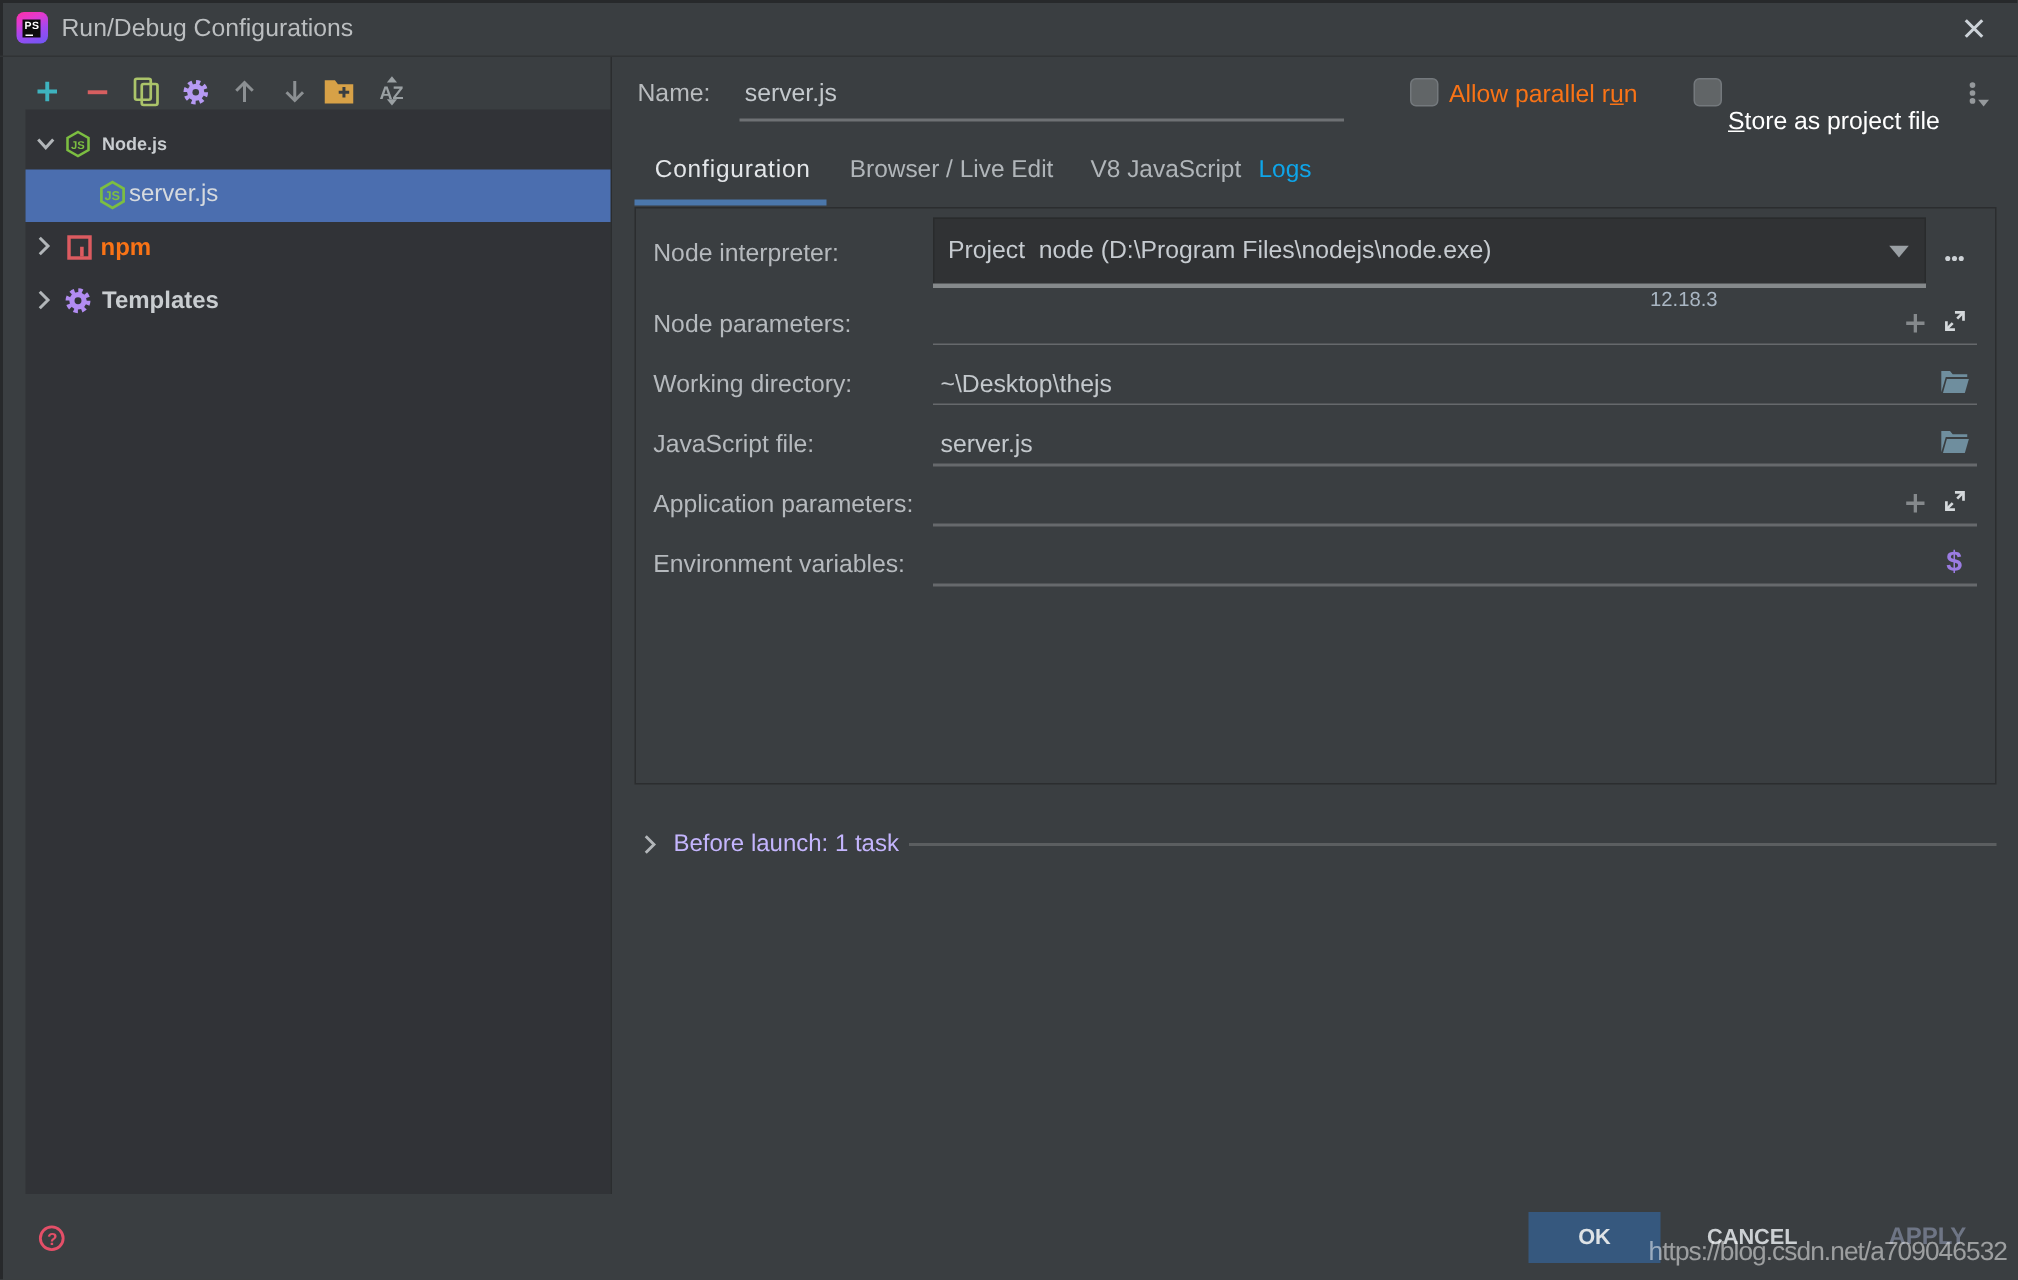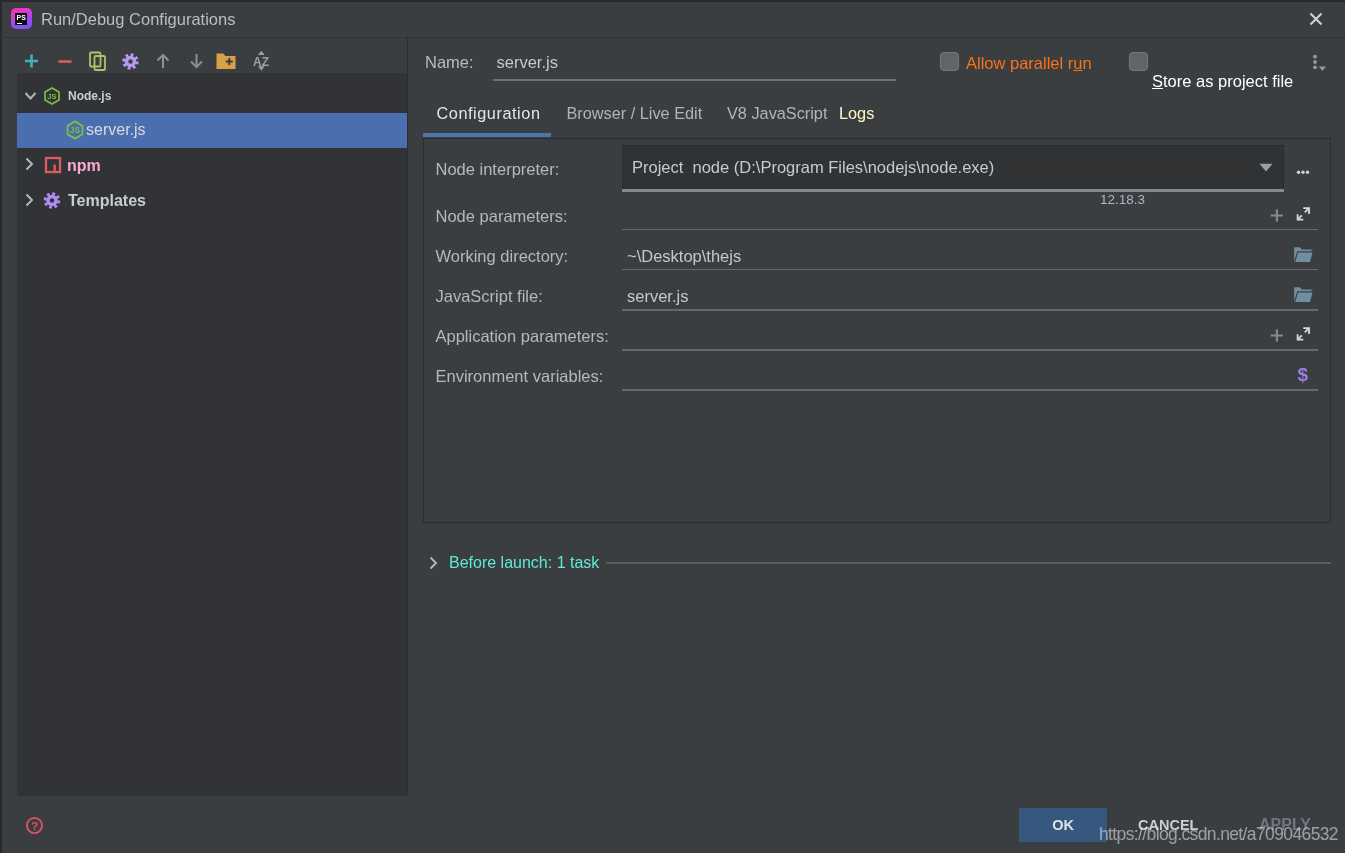--- a/index.html
+++ b/index.html
@@ -25,36 +25,36 @@
 <div class="txt" style="left:41px;top:9px;color:#bbbec0;">Run/Debug Configurations</div>
 
 <div class="abs" style="left:17px;top:73px;width:389.5px;height:723px;background:#313337;"></div>
 
 <div class="abs" style="left:406.5px;top:38px;width:1.9px;height:758px;background:#2b2d2f;"></div>
 
 <div class="abs" style="left:17px;top:112.5px;width:389.5px;height:35px;background:#4b6eaf;"></div>
 
 <div class="txt bold" style="left:68px;top:86px;font-size:12px;color:#c9cdd0;">Node.js</div>
 <div class="txt" style="left:86px;top:120px;font-size:16px;color:#d6dade;">server.js</div>
-<div class="txt bold" style="left:67px;top:155.5px;font-size:16px;color:#f9a8d4;">npm</div>
+<div class="txt bold" style="left:67px;top:155.5px;font-size:16px;color:#f97316;">npm</div>
 <div class="txt bold" style="left:68px;top:191px;font-size:16px;color:#c9cdd0;">Templates</div>
 
 <div class="txt" style="left:425px;top:52px;color:#b8bbbe;">Name:</div>
 <div class="txt" style="left:496.5px;top:52px;color:#c3c8cc;">server.js</div>
 <div class="abs" style="left:493px;top:79.2px;width:403px;height:1.4px;background:#6e7174;"></div>
 
 <div class="abs" style="left:940px;top:52px;width:19px;height:19px;border-radius:4px;background:#616567;border:1.6px solid #74797d;"></div>
 <div class="abs" style="left:1129px;top:52px;width:19px;height:19px;border-radius:4px;background:#616567;border:1.6px solid #74797d;"></div>
 <div class="txt" style="left:966px;top:52.5px;color:#f97316;">Allow parallel r<span style="text-decoration:underline;">u</span>n</div>
 <div class="txt" style="left:1152px;top:52.5px;color:#ffffff;margin-top:18px;"><span style="text-decoration:underline;">S</span>tore as project file</div>
 
 <div class="txt" style="left:436.5px;top:103px;font-size:16.3px;letter-spacing:0.55px;color:#e3e6e9;">Configuration</div>
 <div class="txt" style="left:566.5px;top:103px;font-size:16.3px;color:#b0b5b9;">Browser / Live Edit</div>
 <div class="txt" style="left:727px;top:103px;font-size:16.3px;color:#b0b5b9;">V8 JavaScript</div>
-<div class="txt" style="left:839px;top:103px;font-size:16.3px;color:#fef9c3;">Logs</div>
+<div class="txt" style="left:839px;top:103px;font-size:16.3px;color:#0ea5e9;">Logs</div>
 <div class="abs" style="left:422.5px;top:133.2px;width:128.5px;height:3.8px;background:#4b77ab;"></div>
 
 <div class="abs" style="left:423px;top:138px;width:907.5px;height:384.5px;border:1.5px solid #2b2d2f;"></div>
 
 <div class="txt" style="left:435.5px;top:158.5px;">Node interpreter:</div>
 <div class="txt" style="left:435.5px;top:205.5px;">Node parameters:</div>
 <div class="txt" style="left:435.5px;top:245.5px;">Working directory:</div>
 <div class="txt" style="left:435.5px;top:285.5px;">JavaScript file:</div>
 <div class="txt" style="left:435.5px;top:325.5px;">Application parameters:</div>
 <div class="txt" style="left:435.5px;top:365.5px;">Environment variables:</div>
@@ -66,21 +66,21 @@
 
 <div class="abs" style="left:621.5px;top:229px;width:696.5px;height:1.4px;background:#66696c;"></div>
 <div class="abs" style="left:621.5px;top:269px;width:696.5px;height:1.4px;background:#66696c;"></div>
 <div class="abs" style="left:621.5px;top:309.2px;width:696.5px;height:1.4px;background:#66696c;"></div>
 <div class="abs" style="left:621.5px;top:349.2px;width:696.5px;height:1.4px;background:#66696c;"></div>
 <div class="abs" style="left:621.5px;top:389.2px;width:696.5px;height:1.4px;background:#66696c;"></div>
 
 <div class="txt" style="left:627px;top:245.5px;color:#c3c8cc;">~\Desktop\thejs</div>
 <div class="txt" style="left:627px;top:285.5px;color:#c3c8cc;">server.js</div>
 
-<div class="txt" style="left:449px;top:553px;font-size:16px;color:#5eead4;">Before launch: 1 task</div>
+<div class="txt" style="left:449px;top:553px;font-size:16px;color:#c4b5fd;">Before launch: 1 task</div>
 <div class="abs" style="left:605.5px;top:562px;width:725.5px;height:1.9px;background:#5b5e60;"></div>
 
 <div class="abs" style="left:1019px;top:808px;width:88px;height:34px;background:#36587e;"></div>
 <div class="txt bold" style="left:1019px;top:815px;width:88px;text-align:center;font-size:14.5px;color:#dfe3e6;">OK</div>
 <div class="txt bold" style="left:1138px;top:815px;font-size:14.5px;color:#ccd0d3;">CANCEL</div>
 <div class="txt bold" style="left:1259px;top:815px;font-size:16px;color:#6e7585;">APPLY</div>
 
 <div class="abs" style="left:1099px;top:823.5px;font-size:17.5px;letter-spacing:-0.62px;color:rgba(255,255,255,0.5);white-space:pre;">https://blog.csdn.net/a709046532</div>
 
 <svg class="abs" style="left:0;top:0;" width="1345" height="853" viewBox="0 0 1345 853" fill="none">

